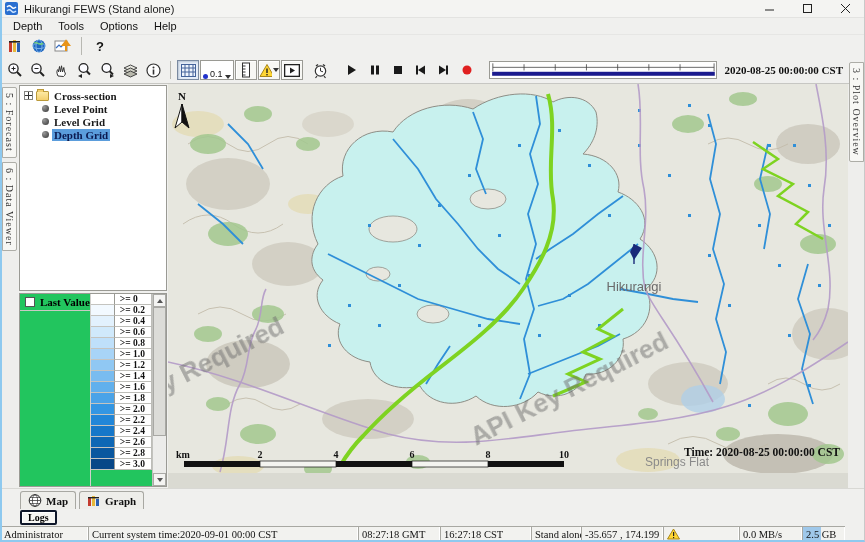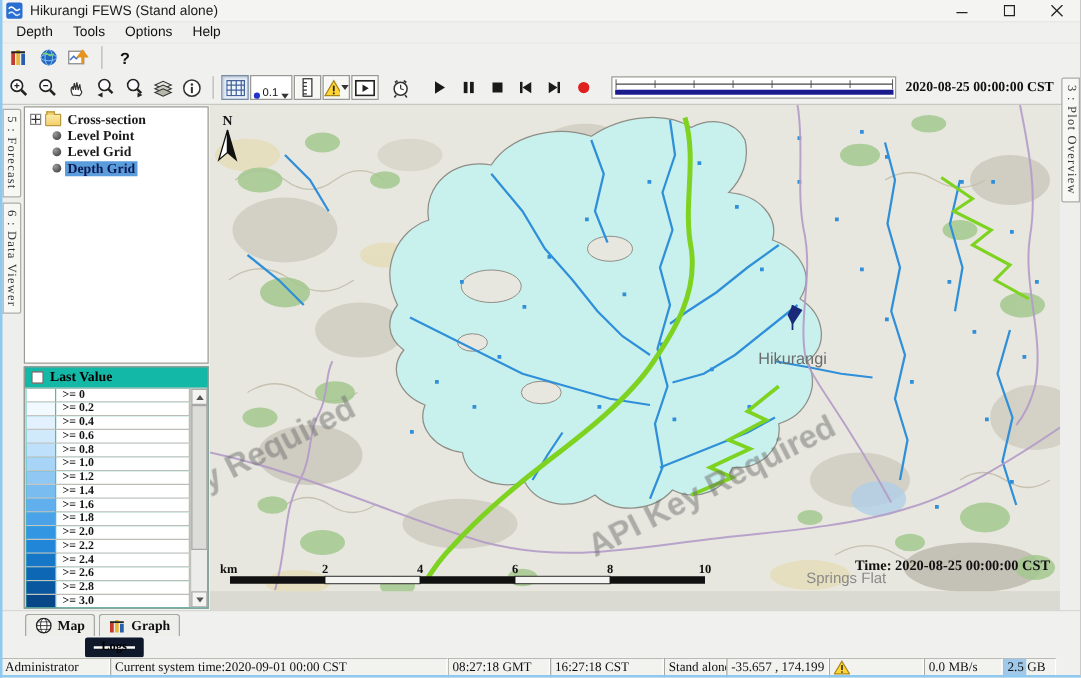--- a/index.html
+++ b/index.html
@@ -47,21 +47,21 @@
   .tree { font-family:Liberation Serif, serif; font-weight:bold; font-size:11px; color:#1a1a1a; }
   .tree-row { height:13px; display:flex; align-items:center; gap:3px; padding-left:4px; white-space:nowrap;}
   .tree-row.child { padding-left:22px; }
   .expander { width:9px; height:9px; border:1px solid #848480; background:#fff; display:inline-flex; align-items:center; justify-content:center; flex:0 0 auto;}
   .folder { width:13px; height:10px; background:linear-gradient(#fde9a2,#f3cf6d); border:1px solid #bb9a3a; border-radius:1px; position:relative; flex:0 0 auto;}
   .folder::before { content:""; position:absolute; left:0; top:-3px; width:5px; height:2px; background:#f3cf6d; border:1px solid #bb9a3a; border-bottom:none;}
   .bullet { width:7px; height:7px; border-radius:50%; background:radial-gradient(circle at 30% 30%, #9a9a9a, #333); flex:0 0 auto;}
   .tree-label { padding:0 2px; }
   .tree-label.selected { background:#5b9ddc; color:#0b1a50; }
 
-  .legend-box { flex:1; background:#14b8a6; border:1px solid #9a9a94; margin:2px 1px 1px 1px; display:flex; flex-direction:column; overflow:hidden;}
+  .legend-box { flex:1; background:#22c55e; border:1px solid #9a9a94; margin:2px 1px 1px 1px; display:flex; flex-direction:row; overflow:hidden;}
   .legend-header { height:17px; border-bottom:1px solid #c9c9c4; display:flex; align-items:center; gap:5px; padding-left:5px; font-family:"Liberation Serif", serif; font-weight:bold; font-size:11px;}
   .checkbox { width:10px; height:10px; border:1px solid #555; background:#fff; flex:0 0 auto;}
   .legend-body { flex:1; display:flex; overflow:hidden; }
   .legend-rows { flex:1; overflow:hidden; border-left:1px solid #d0d0cc;}
   .legend-row { display:flex; height:11px; }
   .legend-swatch { width:24px; border-right:1px solid #9a9a94; border-bottom:1px solid #c4c4c0; flex:0 0 auto;}
   .legend-label { flex:1; background:#fff; border-bottom:1px solid #bdbdb8; border-right:1px solid #bdbdb8; font-family:"Liberation Serif", serif; font-weight:bold; font-size:9.5px; line-height:10px; padding-left:5px; color:#111;}
   .scrollbar { width:14px; background:#ececea; border-left:1px solid #c2c2be; display:flex; flex-direction:column;}
   .sb-btn { height:13px; border:1px solid #aaaaa6; background:#f4f4f2; display:flex; align-items:center; justify-content:center;}
   .sb-up { border-bottom:1px solid #aaaaa6;}
@@ -75,21 +75,21 @@
   .map-svg { display:block; width:680px; height:389px; }
 
   
   .bottom-tabbar { position:absolute; left:0; top:488px; width:865px; height:21px; background:#f0f0ee; display:flex; align-items:flex-end; padding-left:20px; gap:3px; border-top:1px solid #d8d8d4;}
   .btab { height:18px; display:flex; align-items:center; gap:4px; padding:0 7px; border:1px solid #a8a8a2; border-bottom:none; border-radius:3px 3px 0 0; background:#eeeeea; font-family:"Liberation Serif", serif; font-weight:bold; font-size:11px; color:#111;}
   .btab.active { background:#fbfbf9; height:20px; }
   .btab .mini-icon { width:14px; height:13px; flex:0 0 auto;}
   .tab-ctrl { display:flex; align-items:center; gap:5px; margin-left:4px;}
   .maxbox { width:8px; height:7px; border:1px solid #222; }
   .logs-row { position:absolute; left:0; top:509px; width:865px; height:17px; background:#f0f0ee; display:flex; align-items:center; padding-left:20px;}
-  .logs-btn { height:15px; padding:1px 6px; border:7px solid #0f172a; border-radius:2px; background:#f6f6f3; box-shadow:inset 1px 1px 0 #fff; font-family:"Liberation Serif", serif; font-weight:bold; font-size:10px; display:flex; align-items:center;margin-left:48px;}
+  .logs-btn { height:15px; padding:1px 6px; border:2px solid #0f172a; border-radius:2px; background:#f6f6f3; box-shadow:inset 1px 1px 0 #fff; font-family:"Liberation Serif", serif; font-weight:bold; font-size:10px; display:flex; align-items:center;}
 
   
   .statusbar { position:absolute; left:0; top:526px; width:865px; height:16px; display:flex; background:#f0f0ee; font-family:"Liberation Serif", serif; font-size:10.5px; color:#111;}
   .scell { height:16px; padding:1px 4px; white-space:nowrap; overflow:hidden; box-shadow:inset 1px 1px 0 #a8a8a2, inset -1px -1px 0 #ffffff; display:flex; align-items:center; background:#f2f2ef; position:relative;}
   .mem-fill { position:absolute; left:1px; top:1px; bottom:1px; width:42%; background:#9fc8ea; }
   .mem-text { position:relative; }
 </style>
 </head>
 <body>
 

